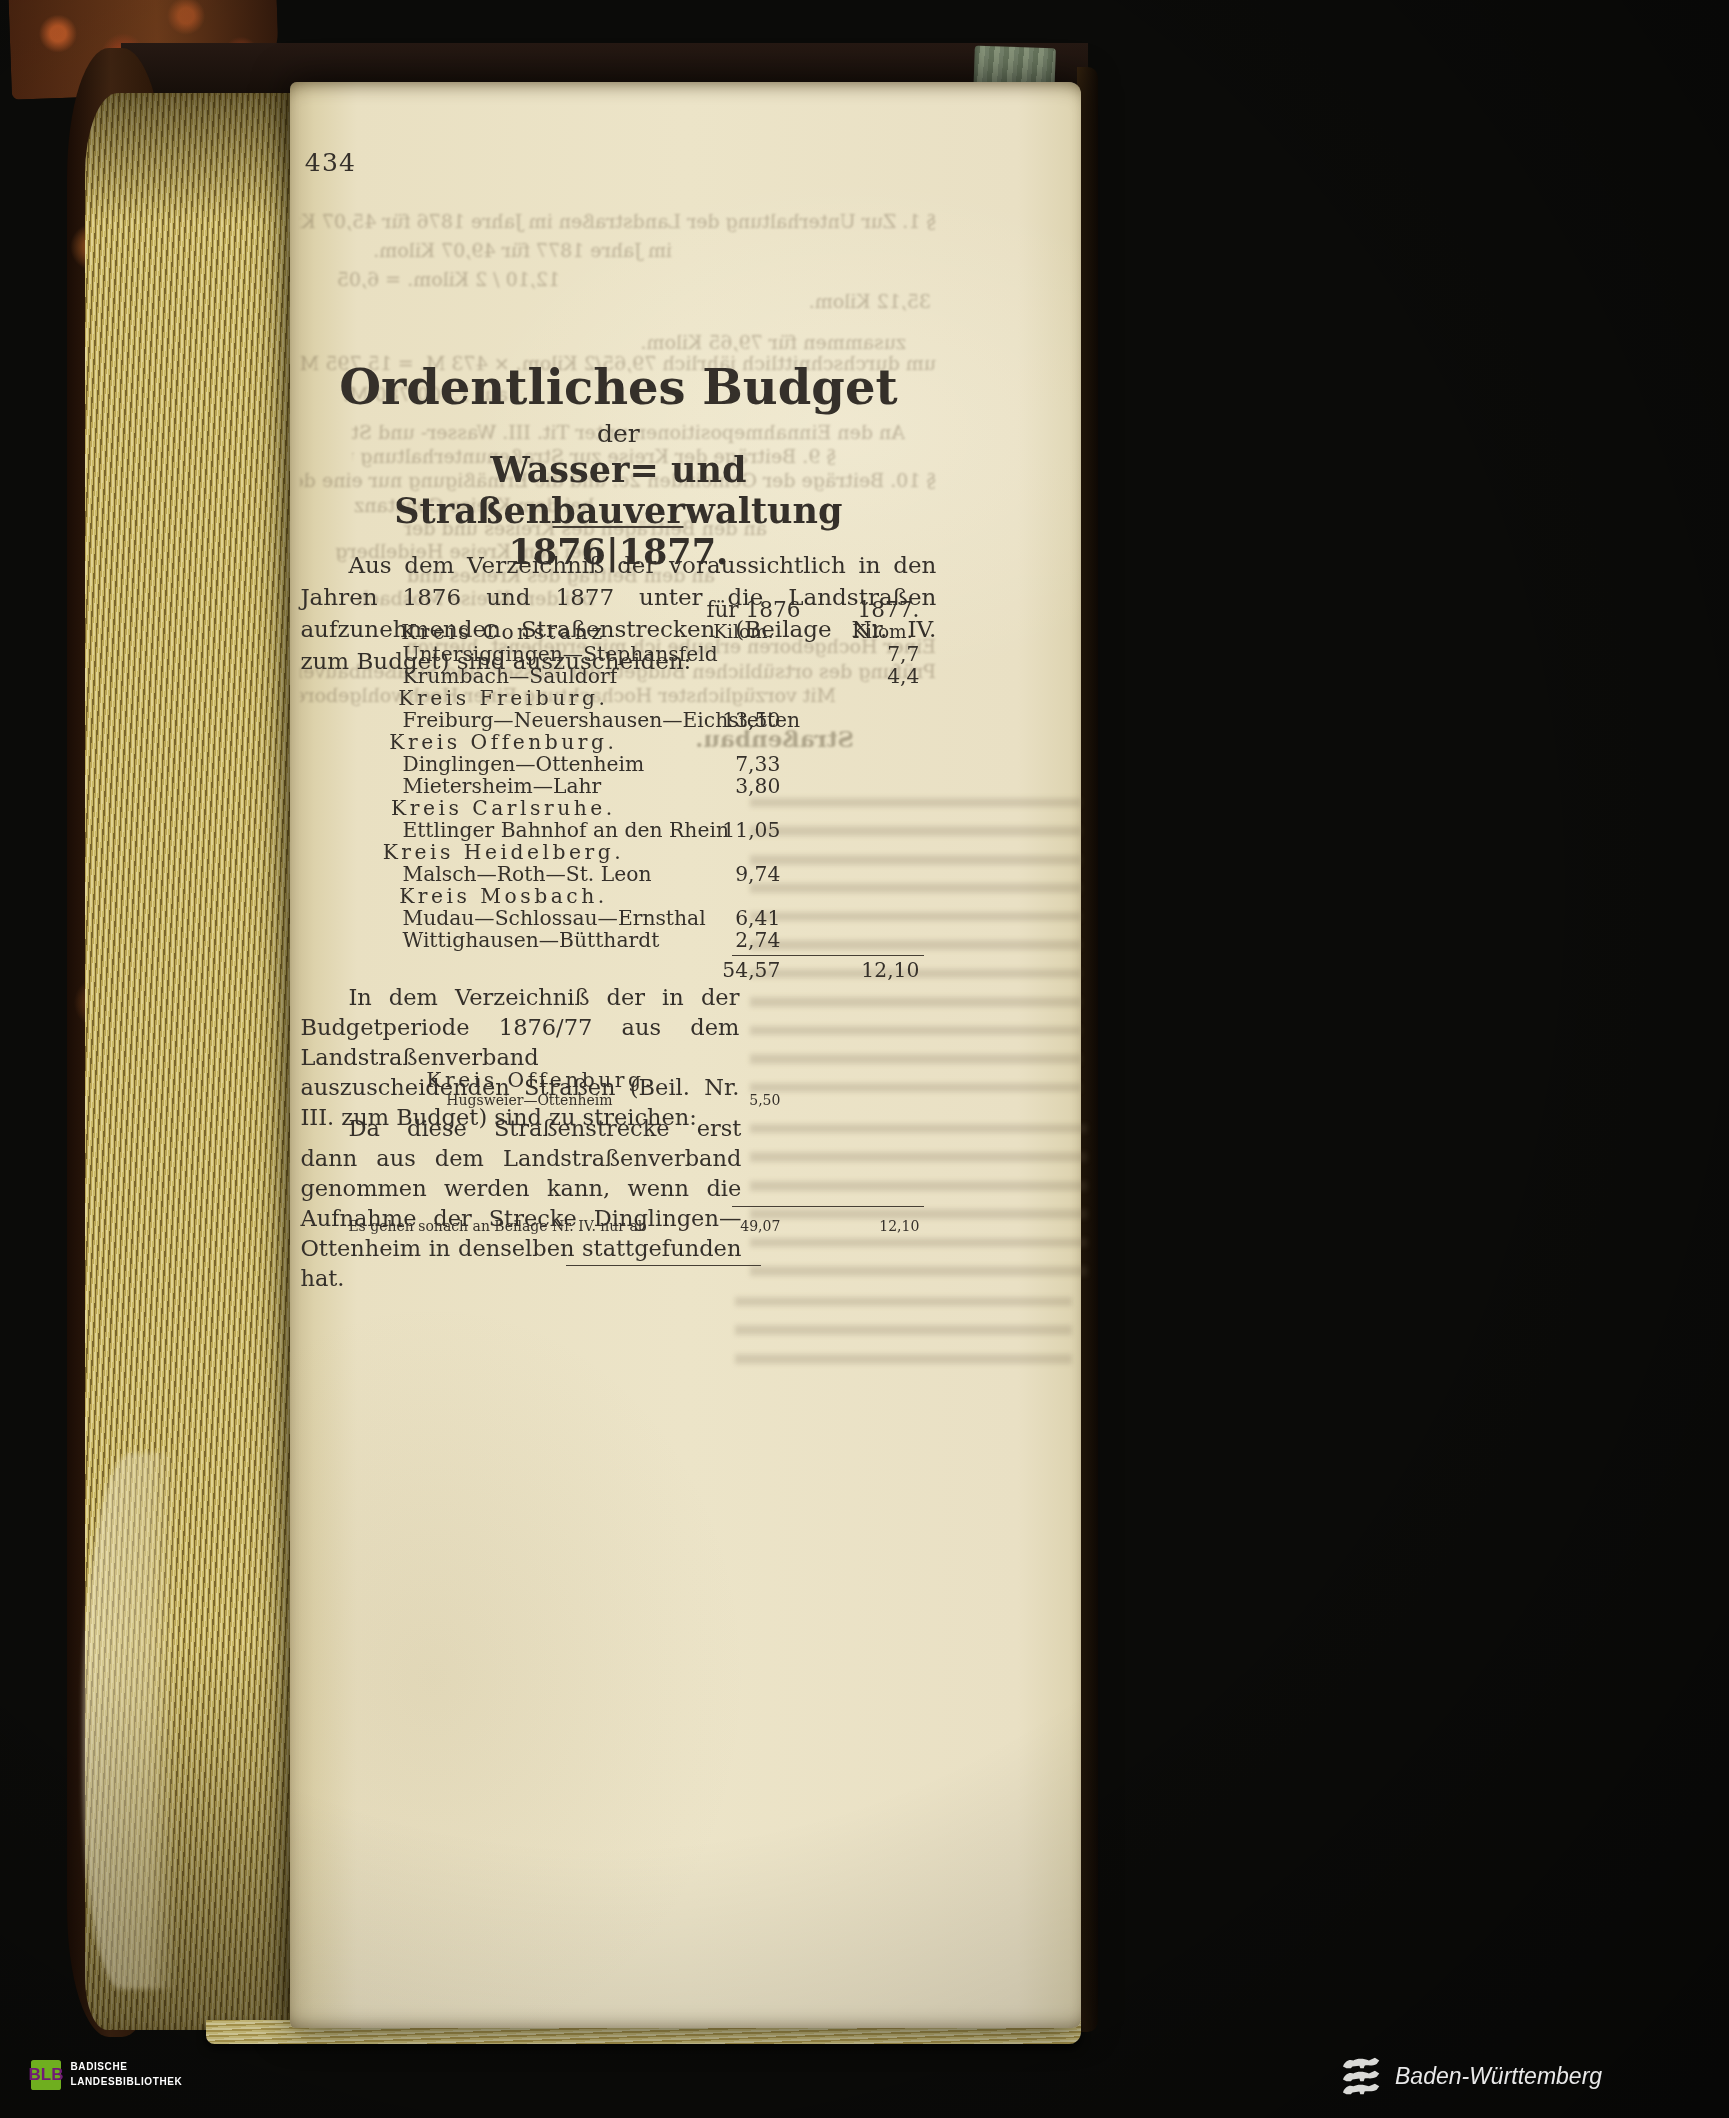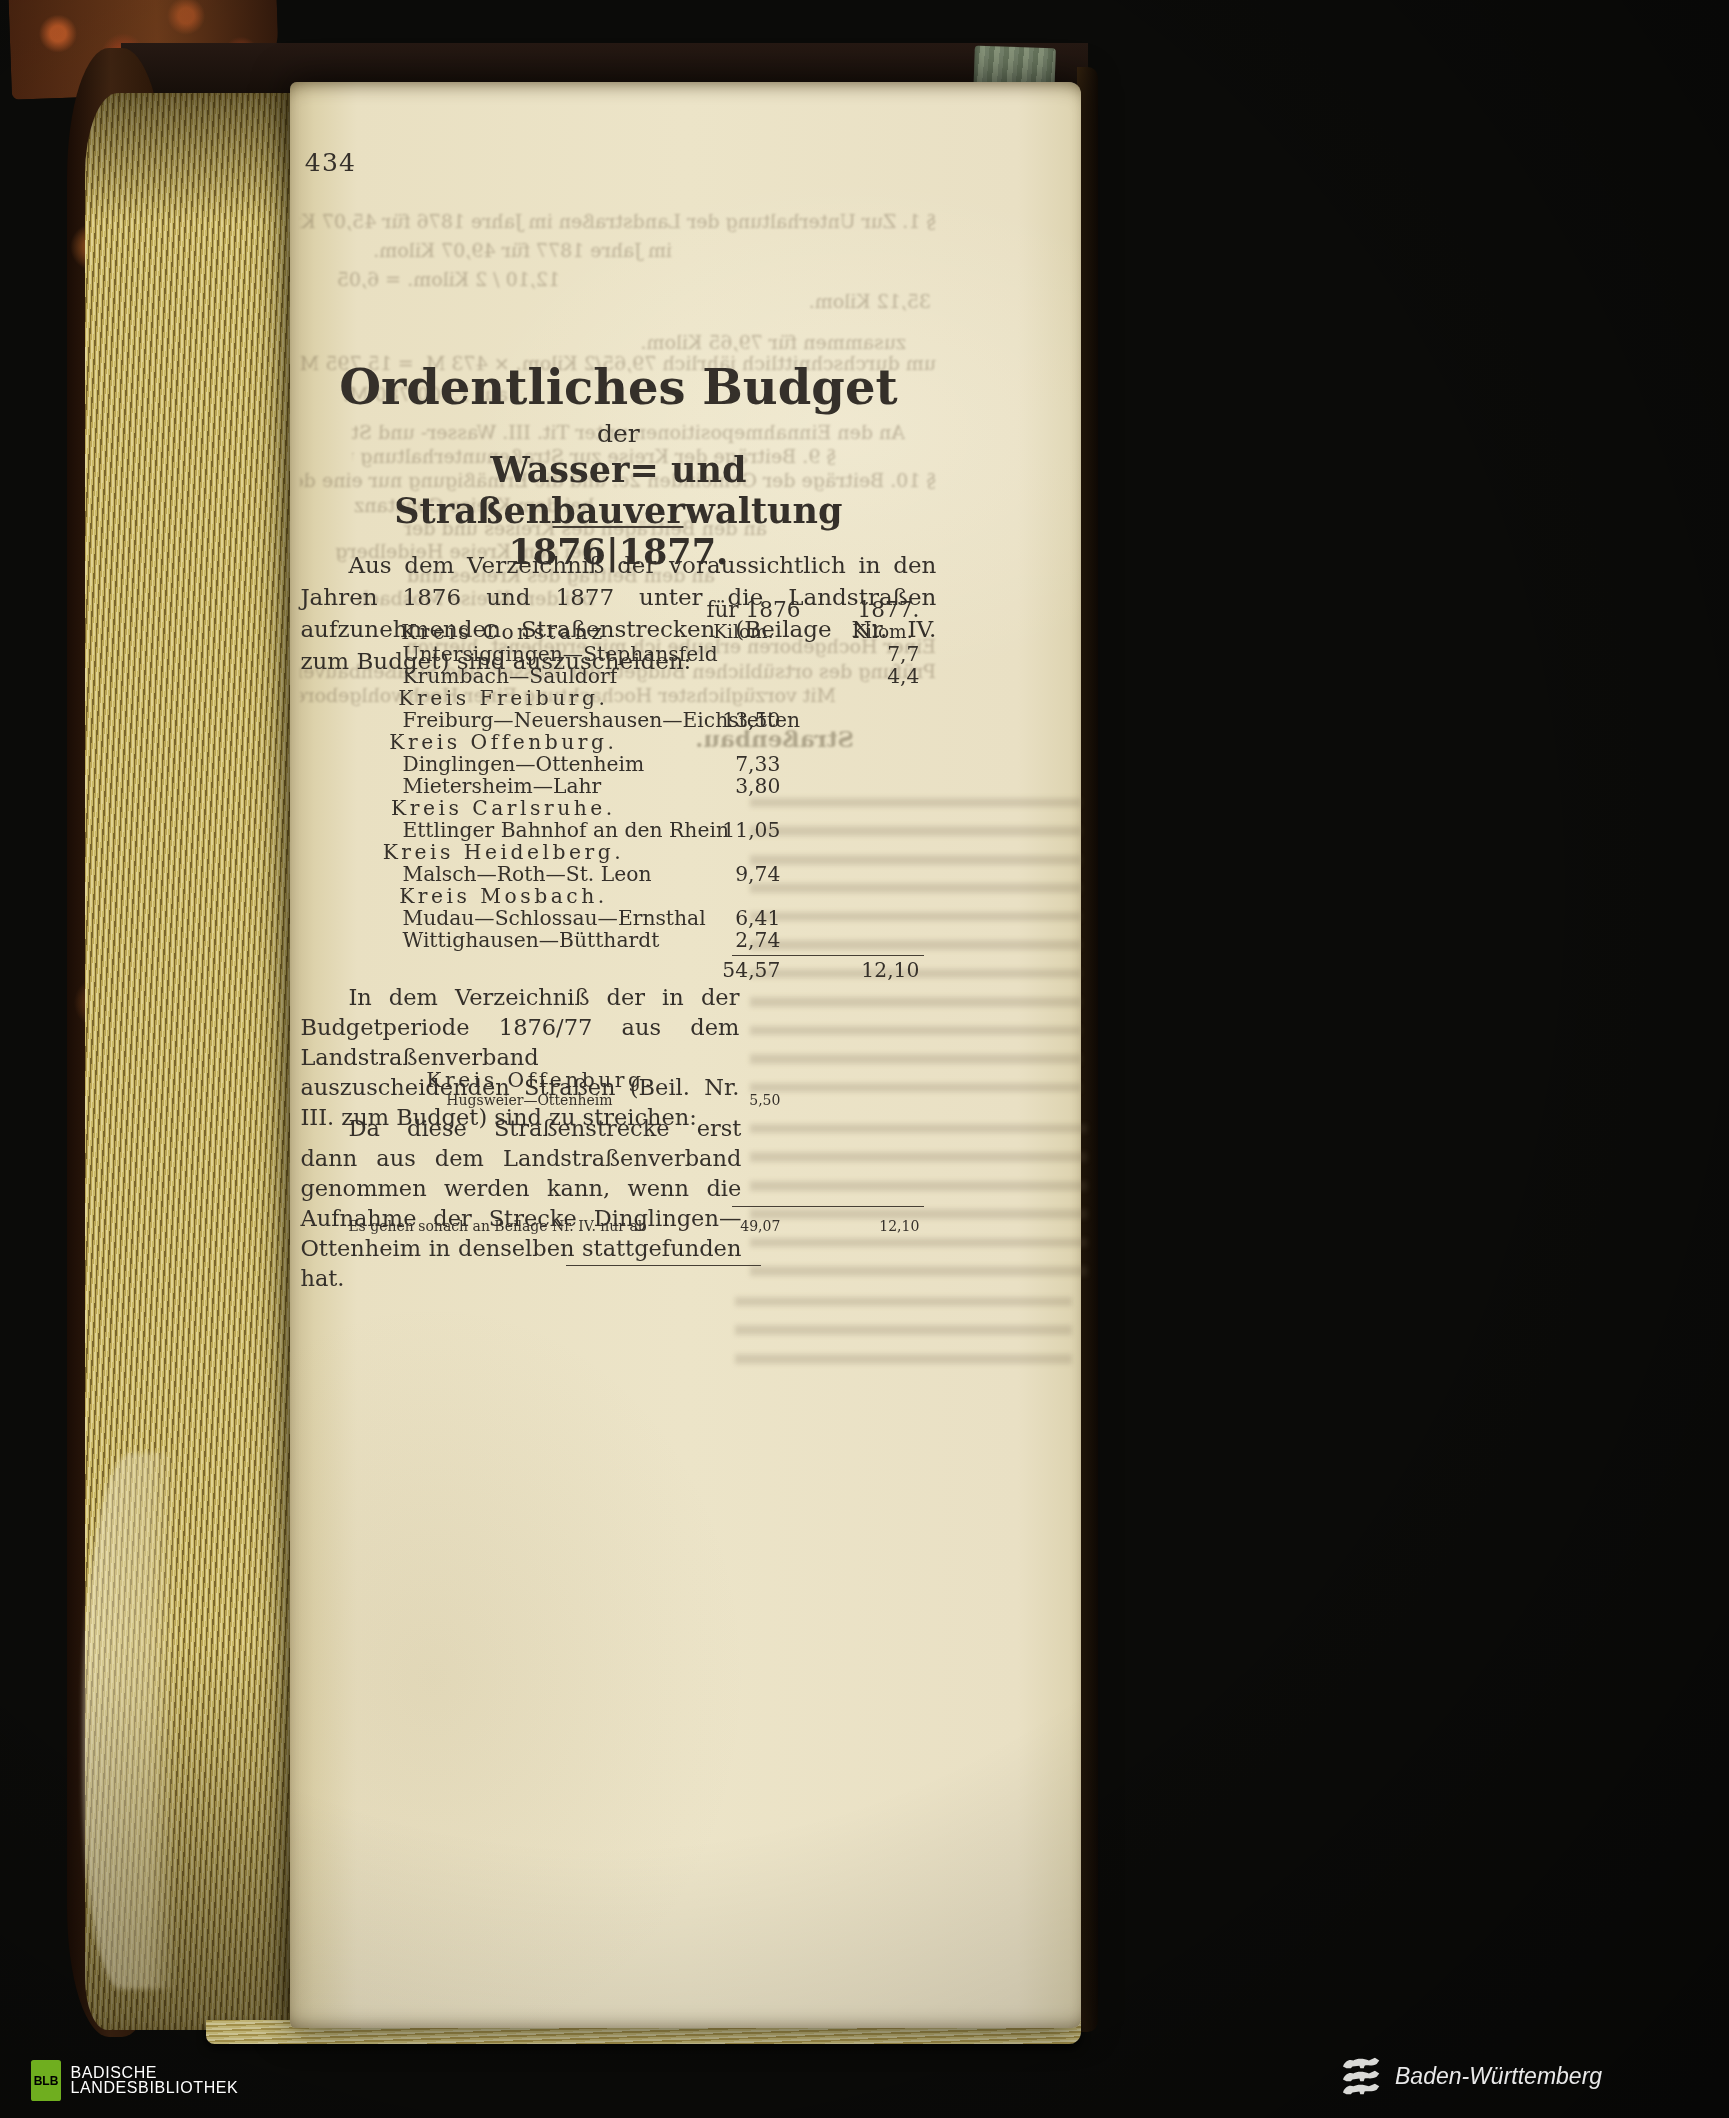--- a/index.html
+++ b/index.html
@@ -80,22 +80,22 @@
   
   .bleed{position:absolute;inset:0;pointer-events:none;}
   .bl{position:absolute;transform:scaleX(-1);filter:blur(1.2px);color:rgba(110,95,70,.38);white-space:nowrap;font-size:19px;overflow:hidden;}
   .bl.b{font-weight:bold;font-size:23px;color:rgba(100,88,64,.45);}
   .smudge{position:absolute;filter:blur(2.6px);
     background:repeating-linear-gradient(180deg, rgba(115,100,75,.20) 0 9.5px, rgba(115,100,75,0) 9.5px 28.5px);}
 
   
   .footer{position:absolute;left:0;right:0;bottom:0;height:97px;z-index:6;font-family:"Liberation Sans",sans-serif;}
   .blb{position:absolute;left:31px;top:38px;display:flex;gap:9.5px;align-items:center;cursor:pointer;}
-  .blb-box{width:30px;height:41px;background:#6fae1f;color:#000000;font-weight:bold;font-size:12px;display:flex;align-items:center;justify-content:center;border-radius:2.6px;}
-  .blb-lines{color:#fff;font-weight:normal;font-size:16px;letter-spacing:0.6px;line-height:14.7px;}
+  .blb-box{width:30px;height:30px;background:#6fae1f;color:#701a75;font-weight:bold;font-size:17px;display:flex;align-items:center;justify-content:center;border-radius:2.6px;}
+  .blb-lines{color:#fff;font-weight:bold;font-size:10px;letter-spacing:0.6px;line-height:14.7px;}
   .bw{position:absolute;left:1342px;top:35px;display:flex;align-items:center;gap:13px;cursor:pointer;}
   .bw-text{color:#e9e9e9;font-size:23px;font-style:italic;}
 </style>
 </head>
 <body>
 
 <div class="stage">
 
   <div class="cover-tl"></div>
   <div class="cover-top"></div>

